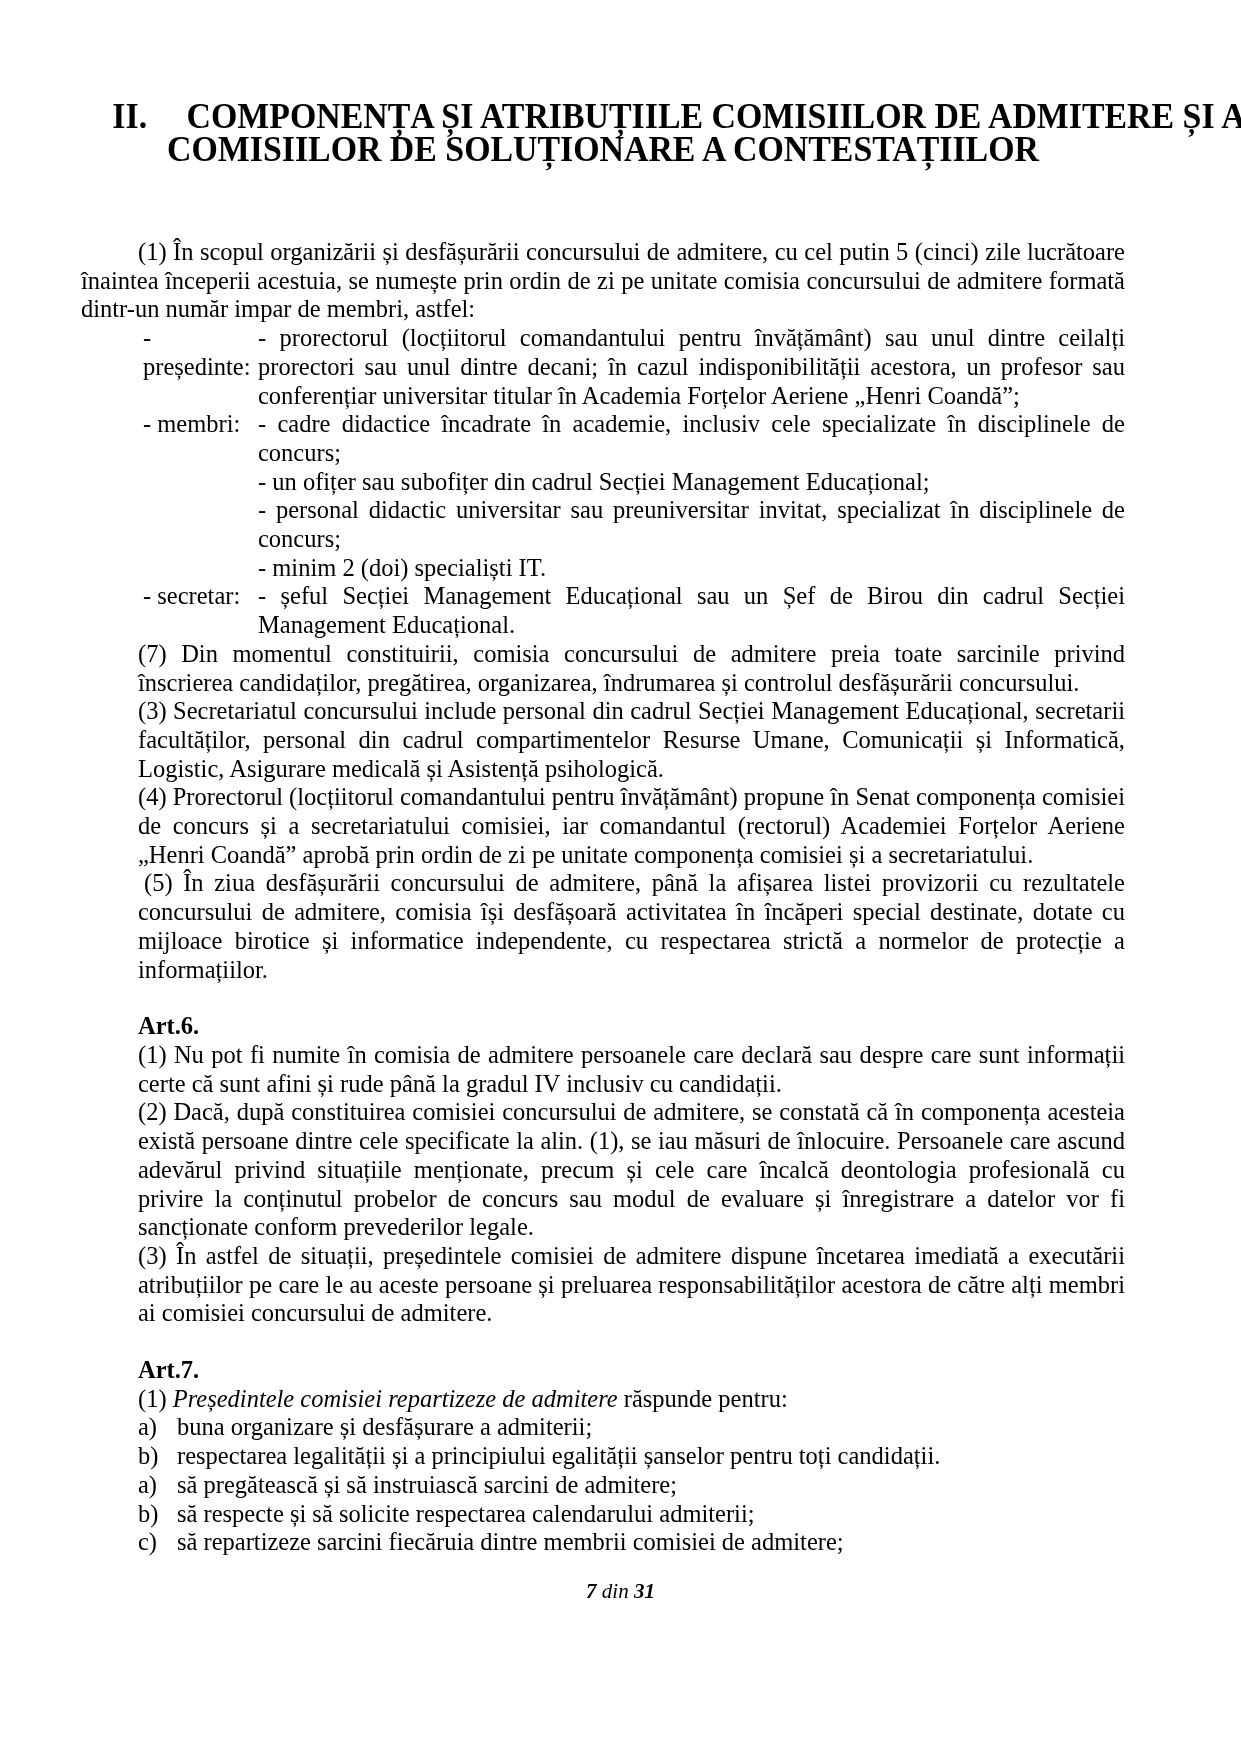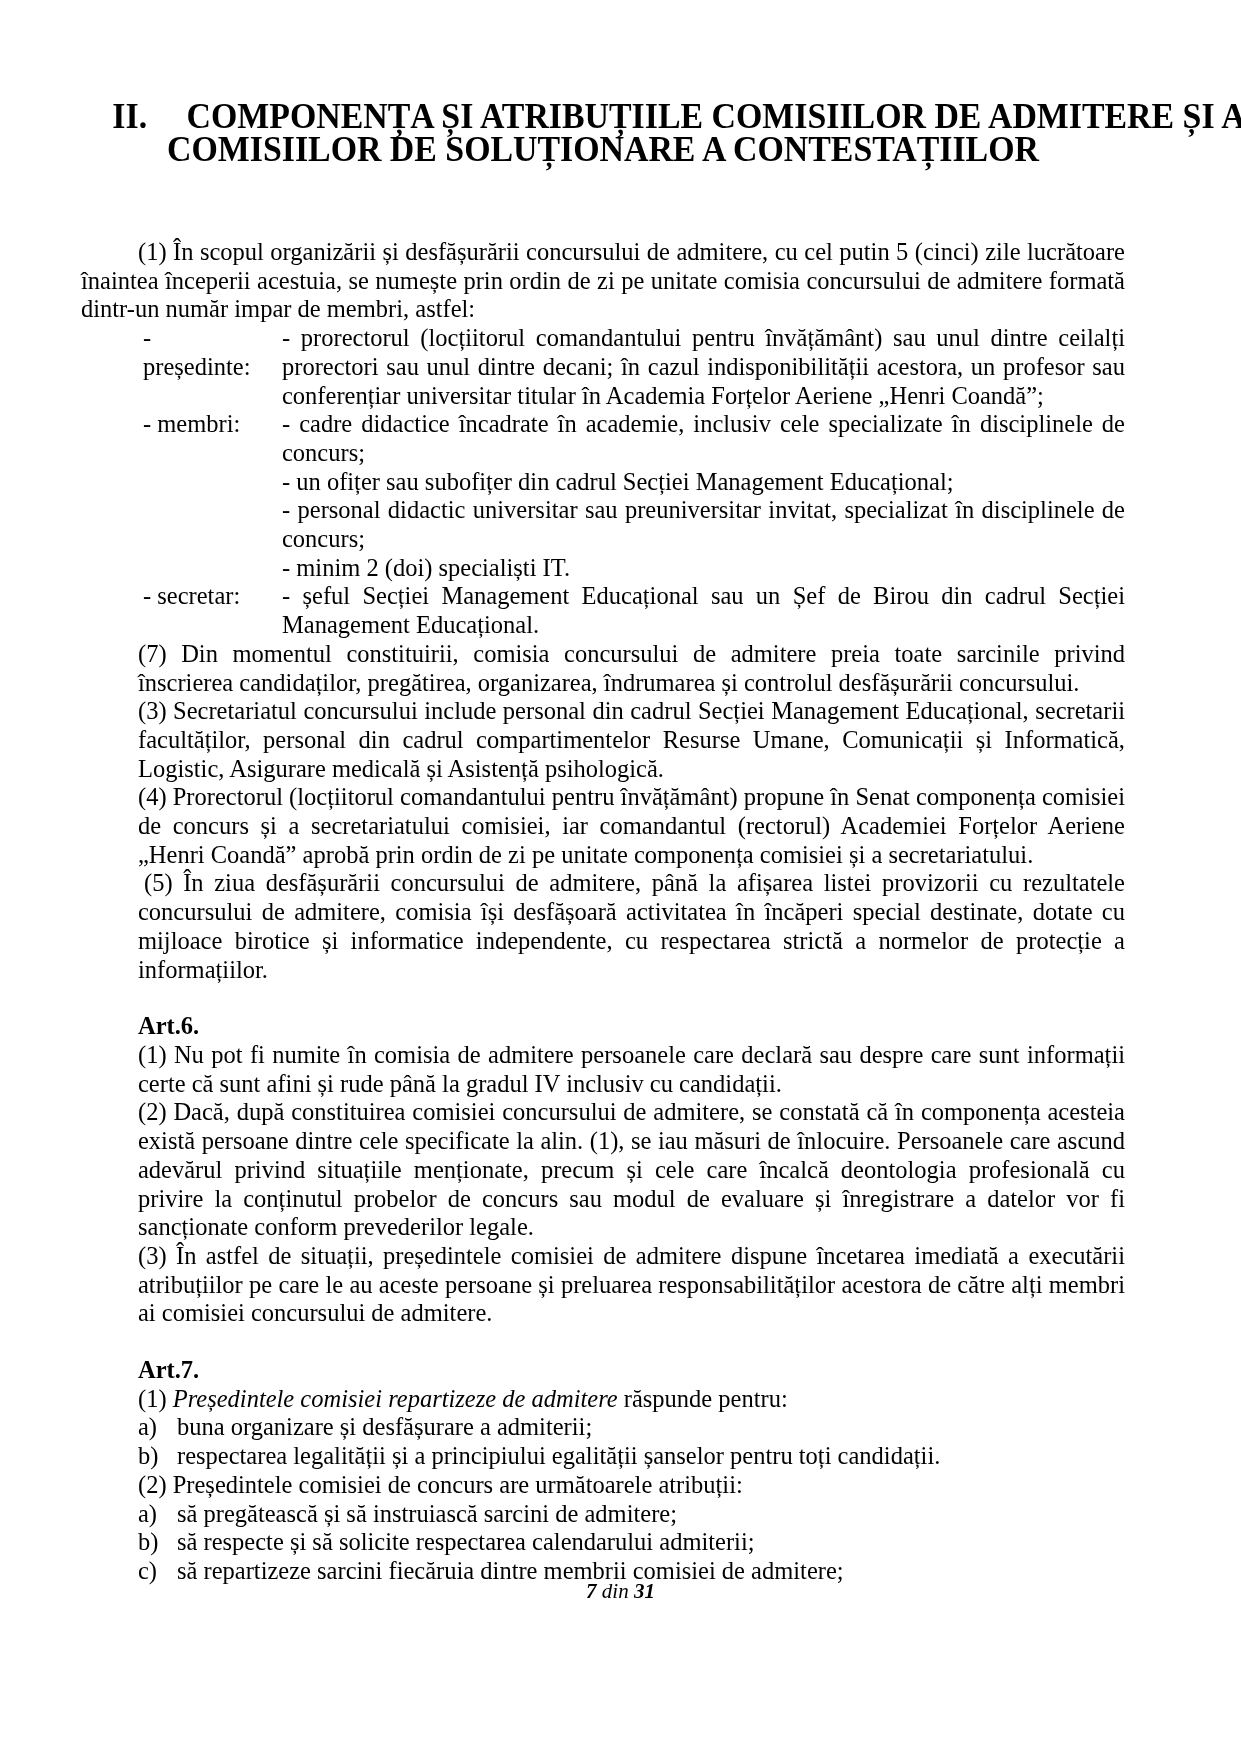--- a/index.html
+++ b/index.html
@@ -24,21 +24,21 @@
     line-height: 33px;
     margin-bottom: 72px;
     white-space: nowrap;
   }
   .doc-title .tline { display:block; transform: scaleX(0.94); transform-origin: 50% 50%; }
   .doc-title .tnum { display:inline-block; margin-right: 42px; }
   .art-heading { font-weight: bold; margin-left: 57px; }
   .para { text-align: justify; margin-left: 57px; }
   .para-first { margin-left: 0; text-indent: 57px; }
   .para-sp { text-indent: 6px; }
-  .role-row { display: grid; grid-template-columns: 115px 1fr; margin-left: 62px; gap: 24px; }
+  .role-row { display: grid; grid-template-columns: 115px 1fr; margin-left: 62px; }
   .role-label { text-align: left; }
   .role-items { text-align: justify; }
   .sect-gap { height: 28px; }
   .abc-row { display: grid; grid-template-columns: 39px 1fr; margin-left: 57px; }
   .abc-text { text-align: justify; }
   .lead-italic { font-style: italic; }
   .page-footer {
     position: absolute;
     top: 1578px;
     left: 0;
@@ -105,21 +105,20 @@
 
   <div class="abc-row">
     <div>a)</div>
     <div class="abc-text">buna organizare și desfășurare a admiterii;</div>
   </div>
   <div class="abc-row">
     <div>b)</div>
     <div class="abc-text">respectarea legalității și a principiului egalității șanselor pentru toți candidații.</div>
   </div>
 
-  <div class="para">(2) Președintele comisiei de concurs are următoarele atribuții:</div>
 
   <div class="abc-row">
     <div>a)</div>
     <div class="abc-text">să pregătească și să instruiască sarcini de admitere;</div>
   </div>
   <div class="abc-row">
     <div>b)</div>
     <div class="abc-text">să respecte și să solicite respectarea calendarului admiterii;</div>
   </div>
   <div class="abc-row">

